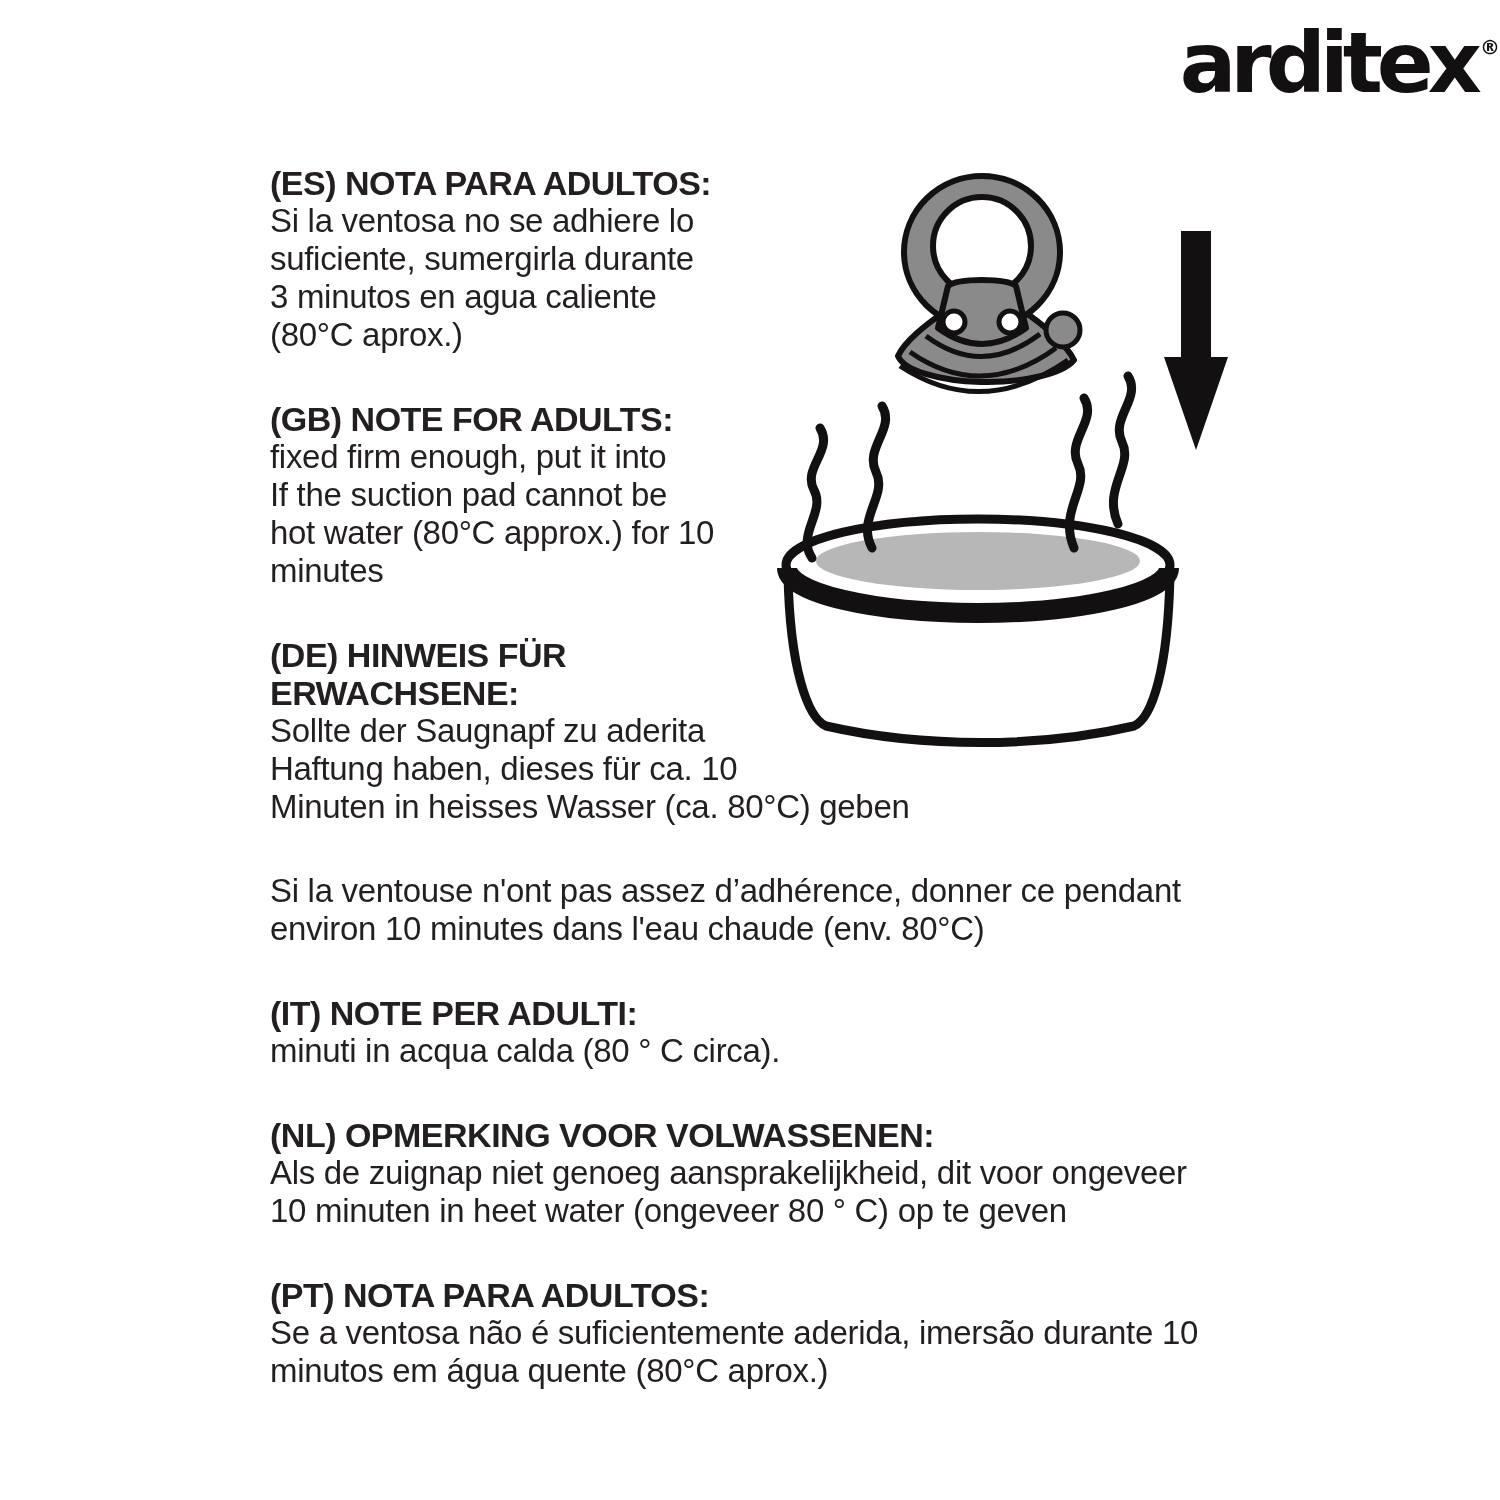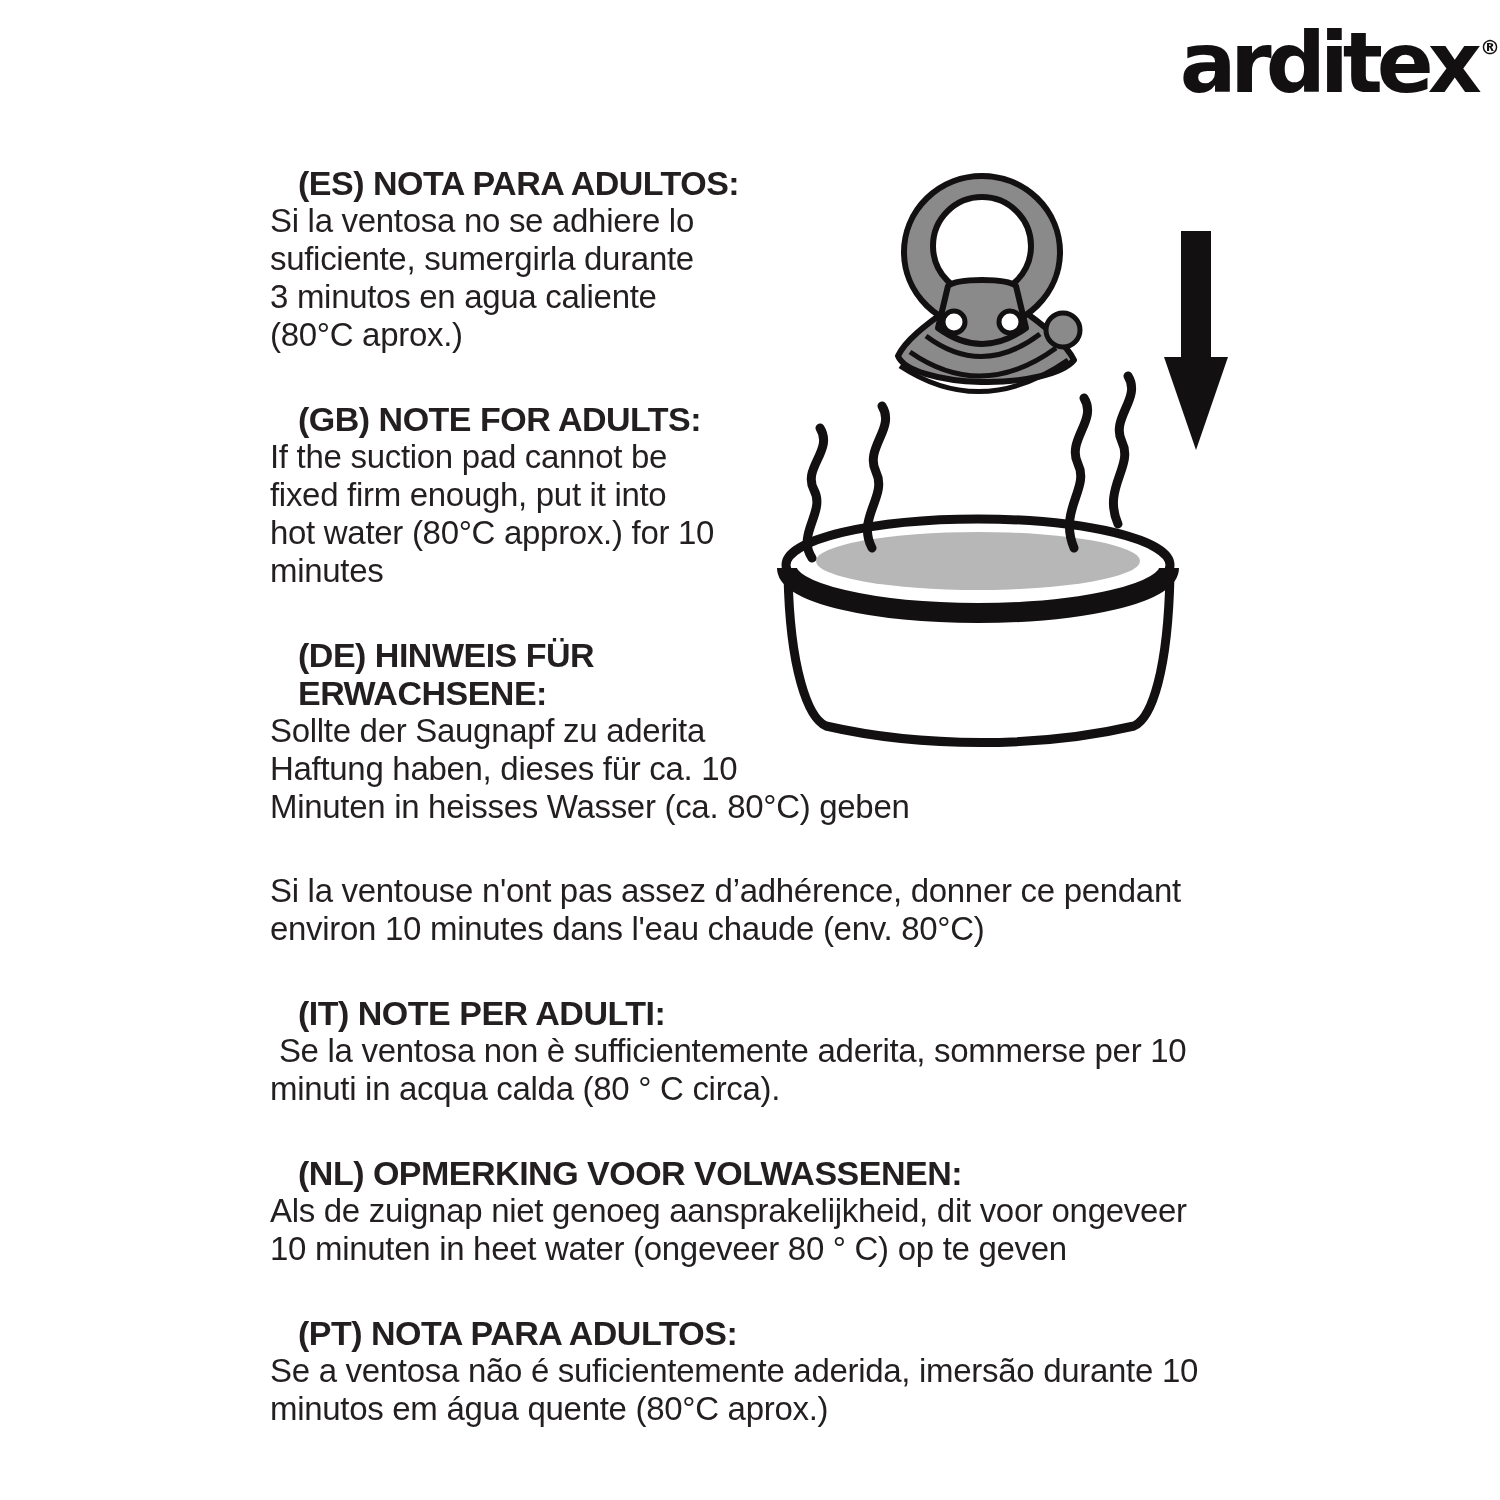--- a/index.html
+++ b/index.html
@@ -51,21 +51,20 @@
     top:164px;
     width:1015px;
   }
   .note{margin-bottom:46px;}
   .h-line{
     font-weight:700;
     font-size:34px;
     line-height:38px;
     letter-spacing:-0.5px;
     white-space:pre-wrap;
-    margin-left:28px;
   }
   .b-line{
     font-weight:400;
     font-size:33px;
     line-height:38px;
     letter-spacing:-0.3px;
     white-space:pre-wrap;
   }
   
   .illustration{
@@ -88,39 +87,38 @@
   <div class="notes" id="notes">
       <section class="note">
         <div class="h-line">(ES) NOTA PARA ADULTOS:</div>
         <div class="b-line">Si la ventosa no se adhiere lo</div>
         <div class="b-line">suficiente, sumergirla durante</div>
         <div class="b-line">3 minutos en agua caliente</div>
         <div class="b-line">(80°C aprox.)</div>
       </section>
       <section class="note">
         <div class="h-line">(GB) NOTE FOR ADULTS:</div>
+        <div class="b-line">fixed firm enough, put it into</div>
         <div class="b-line">If the suction pad cannot be</div>
-        <div class="b-line">fixed firm enough, put it into</div>
         <div class="b-line">hot water (80°C approx.) for 10</div>
         <div class="b-line">minutes</div>
       </section>
       <section class="note">
         <div class="h-line">(DE) HINWEIS FÜR</div>
         <div class="h-line">ERWACHSENE:</div>
         <div class="b-line">Sollte der Saugnapf zu aderita</div>
         <div class="b-line">Haftung haben, dieses für ca. 10</div>
         <div class="b-line">Minuten in heisses Wasser (ca. 80°C) geben</div>
       </section>
       <section class="note">
         <div class="b-line">Si la ventouse n'ont pas assez d’adhérence, donner ce pendant</div>
         <div class="b-line">environ 10 minutes dans l'eau chaude (env. 80°C)</div>
       </section>
       <section class="note">
         <div class="h-line">(IT) NOTE PER ADULTI:</div>
-        <div class="b-line"> Se la ventosa non è sufficientemente aderita, sommerse per 10</div>
         <div class="b-line">minuti in acqua calda (80 ° C circa).</div>
       </section>
       <section class="note">
         <div class="h-line">(NL) OPMERKING VOOR VOLWASSENEN:</div>
         <div class="b-line">Als de zuignap niet genoeg aansprakelijkheid, dit voor ongeveer</div>
         <div class="b-line">10 minuten in heet water (ongeveer 80 ° C) op te geven</div>
       </section>
       <section class="note">
         <div class="h-line">(PT) NOTA PARA ADULTOS:</div>
         <div class="b-line">Se a ventosa não é suficientemente aderida, imersão durante 10</div>

